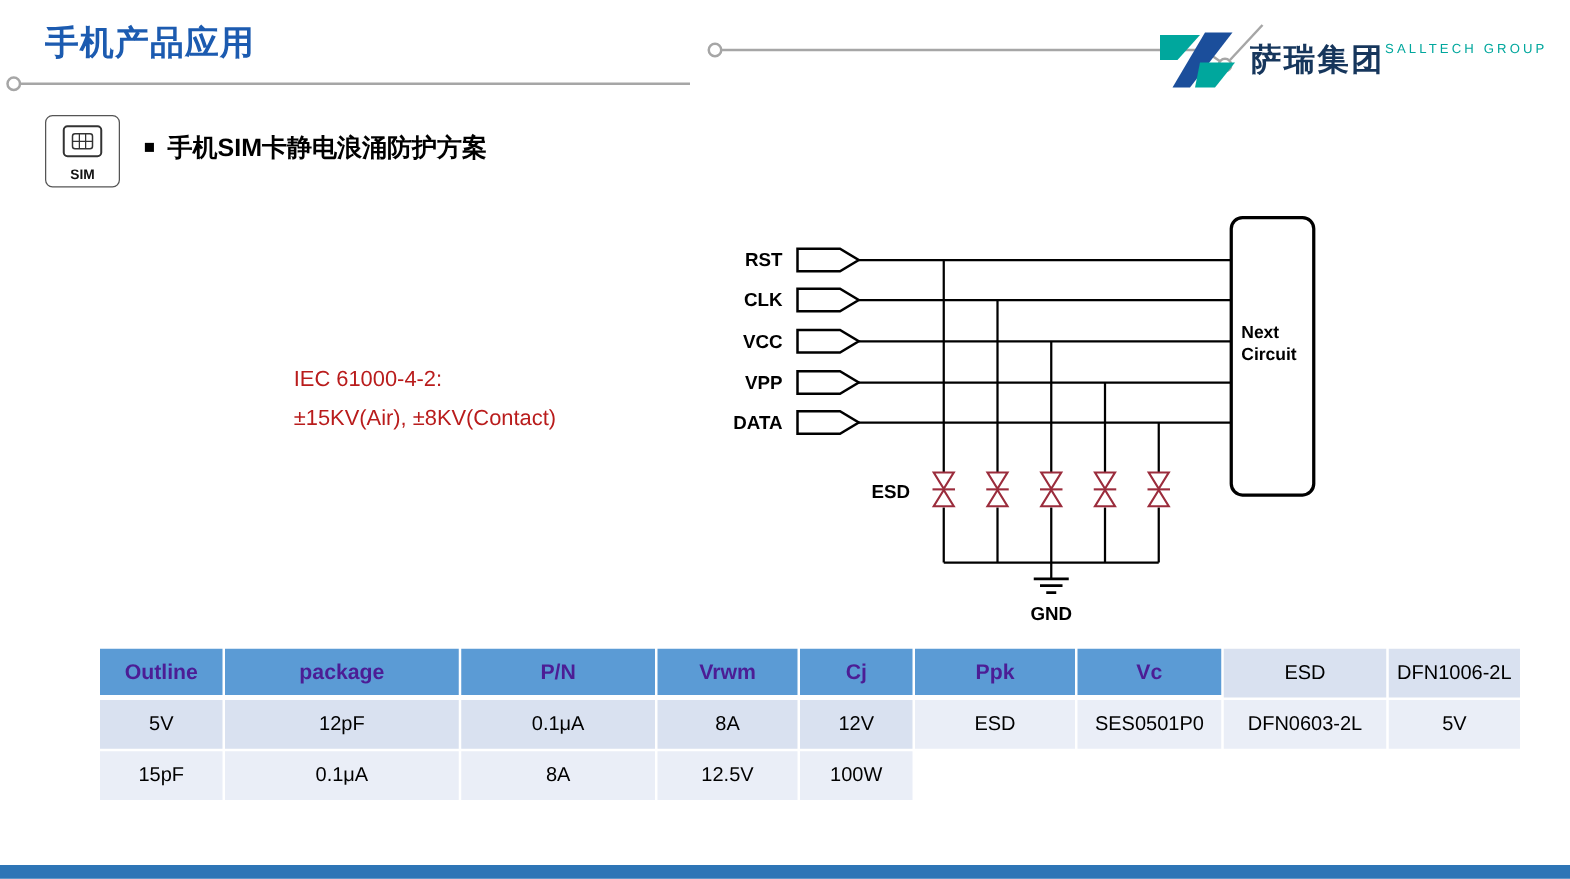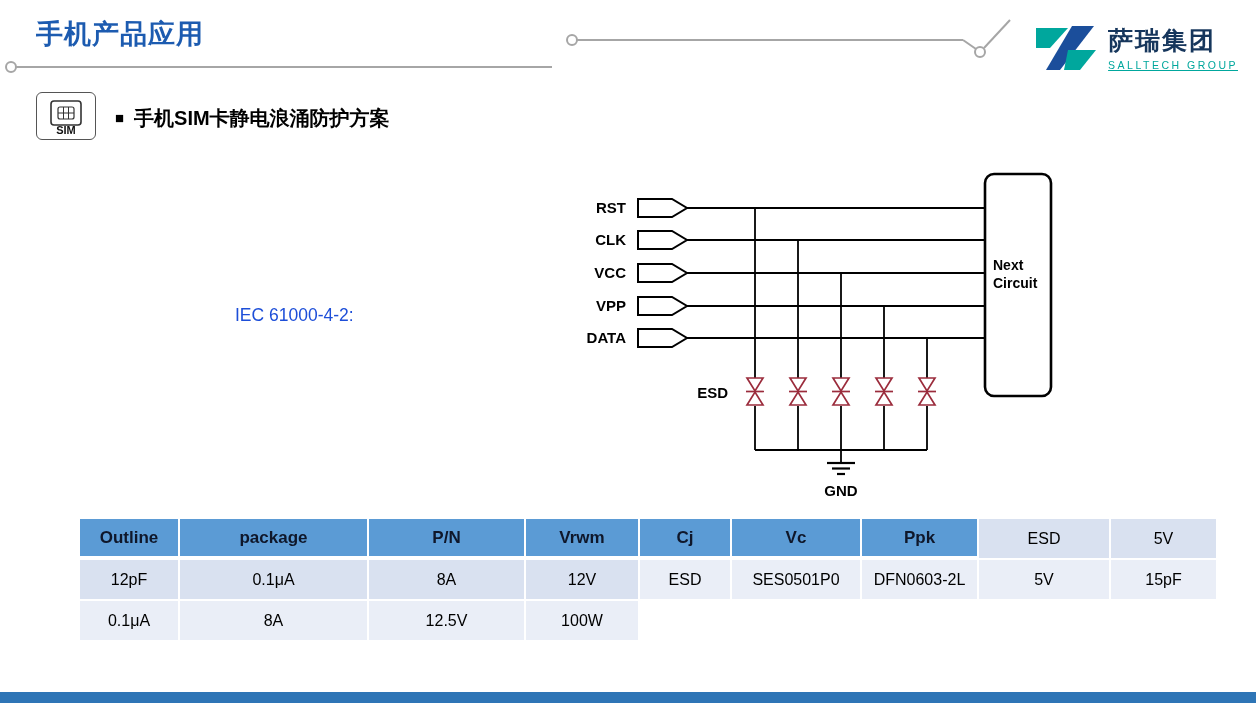--- a/index.html
+++ b/index.html
@@ -16,61 +16,61 @@
   
   .page-title {
     position:absolute; left:36px; top:16px;
     font-size:27px; font-weight:bold; color:#1C5BB0;
     letter-spacing:1px;
   }
   .deco-lines { position:absolute; left:0; top:0; width:1256px; height:90px; }
 
   .logo { position:absolute; right:18px; top:22px; display:flex; align-items:center; }
   .logo-mark { width:66px; height:50px; margin-right:8px; }
-  .logo-text { display:flex; flex-direction:column; }
+  .logo-text { display:flex; flex-direction:row; }
   .logo-name { font-size:25px; font-weight:bold; color:#16365C; letter-spacing:2px; }
-  .logo-sub { font-size:10.5px; color:#00A79D; letter-spacing:2.5px; margin-top:2px;text-decoration:underline; }
+  .logo-sub { font-size:10.5px; color:#00A79D; letter-spacing:2.5px; margin-top:2px; }
 
   
   .sim-badge {
-    position:absolute; left:36px; top:92px; width:60px; height:48px;
+    position:absolute; left:36px; top:92px; width:60px; height:58px;
     border:1.6px solid #555; border-radius:6px; background:#fff;
   }
   .sim-label {
     position:absolute; left:0; right:0; bottom:3px; text-align:center;
     font-size:11px; font-weight:bold; color:#111;
   }
   .section-heading {
     position:absolute; left:115px; top:105px;
     font-size:20px; font-weight:bold; color:#000;
     display:flex; align-items:center; gap:10px;
   }
   .bullet-square { font-size:15px; position:relative; top:-1px; }
 
   
   .iec-note {
-    position:absolute; left:235px; top:300px;
-    font-size:17.5px; color:#1d4ed8; line-height:1.75;
+    position:absolute; left:235px; top:288px;
+    font-size:17.5px; color:#b91c1c; line-height:1.75;
   }
 
   
   .circuit { position:absolute; left:560px; top:160px; width:510px; height:350px; }
   .sig-text { font:bold 15px "Liberation Sans", sans-serif; fill:#000; }
   .small-bold { font:bold 14px "Liberation Sans", sans-serif; fill:#000; }
 
   
   .spec-table {
     position:absolute; left:80px; top:519px; width:1120px;
     display:grid;
     grid-template-columns:98px 187px 155px 112px 90px 128px 115px 130px 105px;
     gap:2px; background:#ffffff;
   }
   .th {
     height:37px; display:flex; align-items:center; justify-content:center;
-    background:#5B9BD5; color:#0f172a; font-weight:bold; font-size:17px;
+    background:#5B9BD5; color:#4c1d95; font-weight:bold; font-size:17px;
   }
   .td {
     height:39px; display:flex; align-items:center; justify-content:center;
     font-size:16px; color:#000;
   }
   .row-a { background:#D9E1F0; }
   .row-b { background:#EAEEF7; }
 
   .bottom-bar {
     position:absolute; left:0; top:692px; width:1256px; height:11px;
@@ -117,20 +117,21 @@
     <div class="sim-label">SIM</div>
   </div>
 
   <div class="section-heading">
     <span class="bullet-square">■</span>
     <span>手机SIM卡静电浪涌防护方案</span>
   </div>
 
   <div class="iec-note">
     <div>IEC 61000-4-2:</div>
+    <div>±15KV(Air), ±8KV(Contact)</div>
   </div>
 
   <svg class="circuit" viewBox="0 0 510 350">
 
     <text class="sig-text" x="66" y="53" text-anchor="end">RST</text>
     <text class="sig-text" x="66" y="85" text-anchor="end">CLK</text>
     <text class="sig-text" x="66" y="118" text-anchor="end">VCC</text>
     <text class="sig-text" x="66" y="151" text-anchor="end">VPP</text>
     <text class="sig-text" x="66" y="183" text-anchor="end">DATA</text>
 
@@ -206,24 +207,25 @@
     <text class="small-bold" x="433" y="110">Next</text>
     <text class="small-bold" x="433" y="128">Circuit</text>
   </svg>
 
   <div class="spec-table">
     <div class="th">Outline</div>
     <div class="th">package</div>
     <div class="th">P/N</div>
     <div class="th">Vrwm</div>
     <div class="th">Cj</div>
+    <div class="th">Ppk</div>
     <div class="th">Vc</div>
-    <div class="th">Ppk</div>
 
     <div class="td row-a">ESD</div>
+    <div class="td row-a">DFN1006-2L</div>
     <div class="td row-a">5V</div>
     <div class="td row-a">12pF</div>
     <div class="td row-a">0.1μA</div>
     <div class="td row-a">8A</div>
     <div class="td row-a">12V</div>
 
     <div class="td row-b">ESD</div>
     <div class="td row-b">SES0501P0</div>
     <div class="td row-b">DFN0603-2L</div>
     <div class="td row-b">5V</div>

